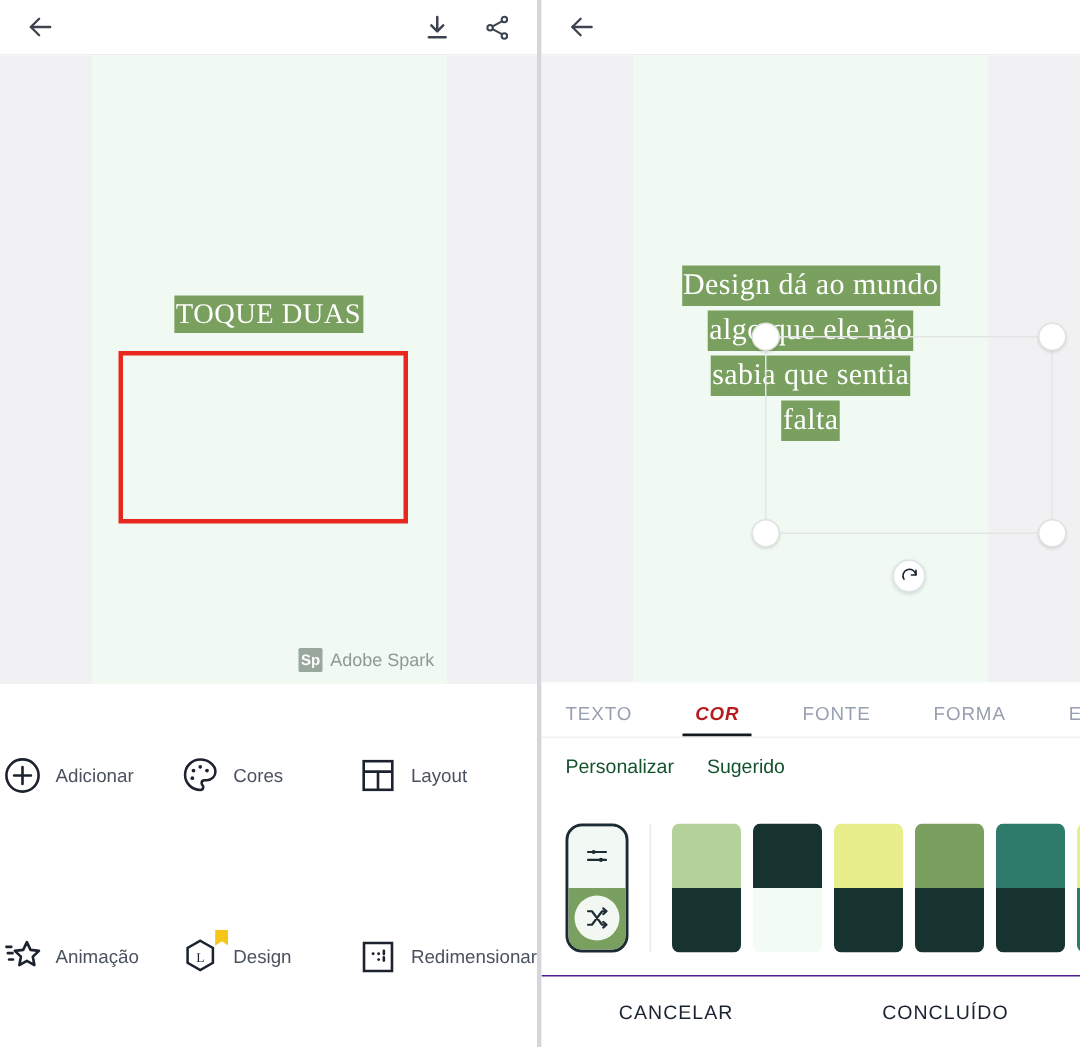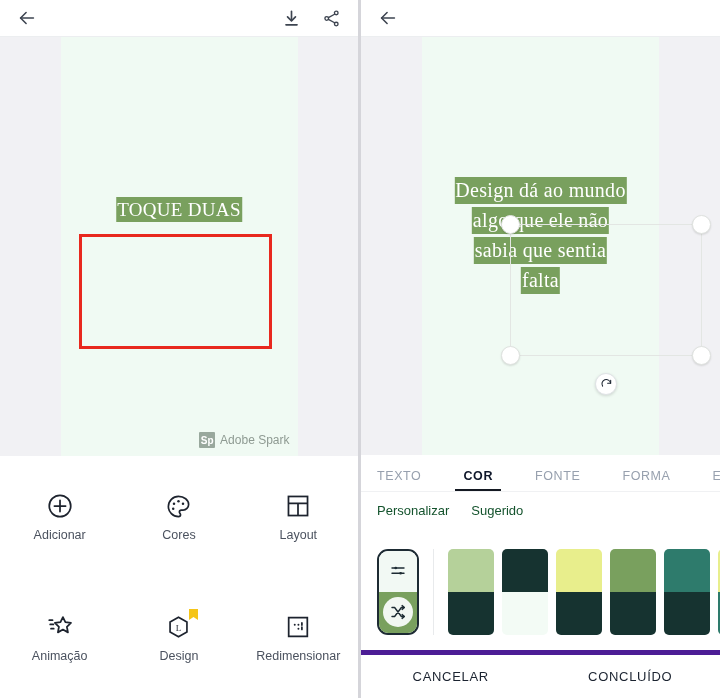--- a/index.html
+++ b/index.html
@@ -144,21 +144,21 @@
     position: absolute;
     left: 0; right: 0; bottom: 0; top: 456px;
     background: #ffffff;
     display: grid;
     grid-template-columns: repeat(3, 1fr);
     grid-template-rows: repeat(2, 1fr);
     align-items: center;
   }
   .tool {
     display: flex;
-    flex-direction: column;
+    flex-direction: row;
     align-items: center;
     gap: 7px;
     color: #4a5160;
     cursor: pointer;
   }
   .tool-ico {
     width: 30px; height: 30px;
     display: flex; align-items: center; justify-content: center;
     position: relative;
     color: #1d232e;
@@ -193,21 +193,21 @@
     flex: 0 0 auto;
     font-size: 12.5px;
     letter-spacing: .6px;
     color: #97a0ae;
     padding: 0 0 8px 0;
     margin-right: 42px;
     position: relative;
     cursor: pointer;
     white-space: nowrap;
   }
-  .tab.active { color: #0f172a; font-weight: bold; }
+  .tab.active { color: #b91c1c; font-weight: bold; font-style: italic; }
   .tab.active::after {
     content: "";
     position: absolute;
     left: -8px; right: -8px; bottom: 0;
     height: 2px; background: #141922;
   }
   .subtabs {
     display: flex;
     gap: 22px;
     padding: 11px 16px 9px 16px;
@@ -269,21 +269,21 @@
     display: flex;
     flex-direction: column;
     cursor: pointer;
   }
   .swatch .sw-top { height: 43px; }
   .swatch .sw-bot { height: 43px; }
 
   .footer {
     display: flex;
     height: 48px;
-    border-top: 5px solid #4c1d95;
+    border-top: 1px solid #4c1d95;
   }
   .footer-btn {
     flex: 1;
     display: flex; align-items: center; justify-content: center;
     font-size: 13px;
     letter-spacing: .7px;
     color: #1b2330;
     cursor: pointer;
   }
 </style>

